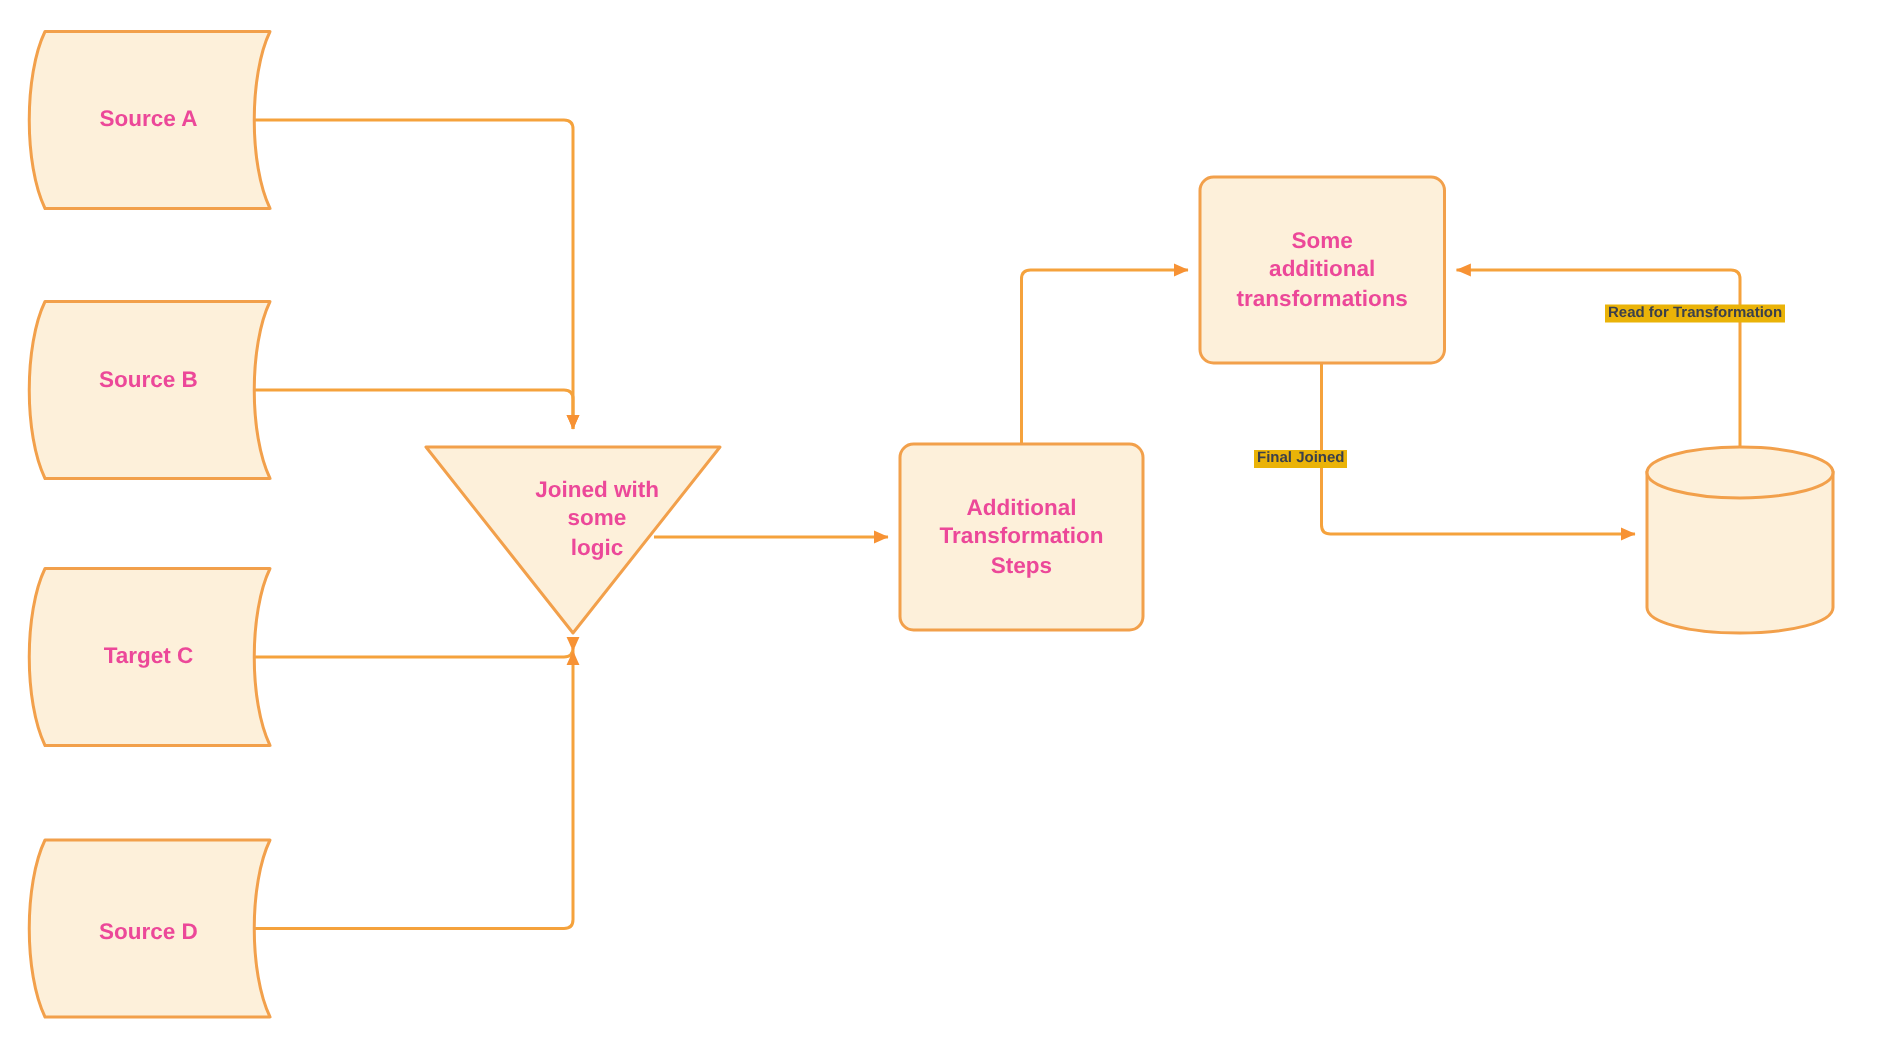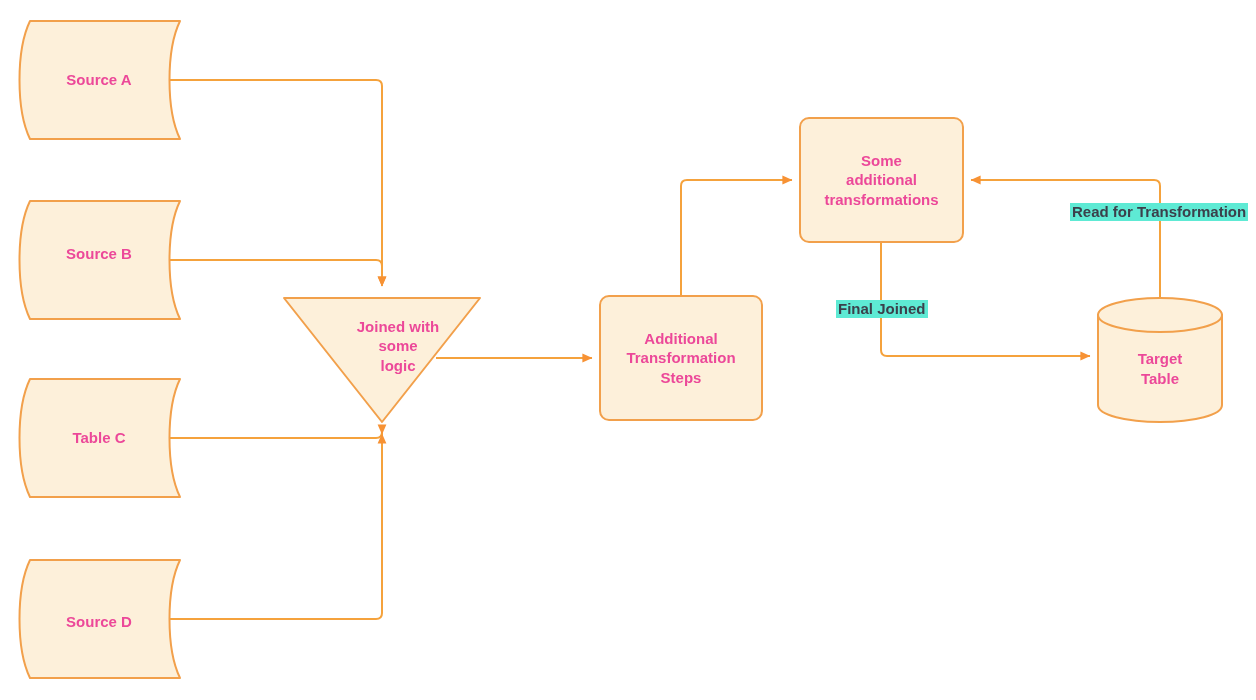--- a/index.html
+++ b/index.html
@@ -36,24 +36,24 @@
     font-size: 15px;
     line-height: 1.28;
     color: #ec4899;
     pointer-events: none;
     white-space: pre-line;
   }
   .edge-label {
     position: absolute;
     font-family: "Liberation Sans", sans-serif;
     font-weight: bold;
-    font-size: 15px;
+    font-size: 10px;
     line-height: 1.2;
     color: #3b404b;
-    background: #5eead4;
+    background: #eab308;
     padding: 0 2px;
     white-space: nowrap;
     pointer-events: none;
   }
 </style>
 </head>
 <body>
 
 <div id="canvas">
 
@@ -112,36 +112,34 @@
         <path d="M1098,315 L1098,405 C1098,415 1126,422 1160,422 C1194,422 1222,415 1222,405 L1222,315 Z" fill="#fdf0da" stroke="#f2a04b" stroke-width="2"></path>
         <ellipse cx="1160" cy="315" rx="62" ry="17" fill="#fdf0da" stroke="#f2a04b" stroke-width="2"></ellipse>
       </g>
     </g>
   </svg>
 
   <div class="node-label" style="left:18px; top:21px; width:162px; height:118px;">Source A</div>
 
   <div class="node-label" style="left:18px; top:201px; width:162px; height:106px;">Source B</div>
 
-  <div class="node-label" style="left:18px; top:379px; width:162px; height:118px;">Table C</div>
+  <div class="node-label" style="left:18px; top:379px; width:162px; height:118px;">Target C</div>
 
   <div class="node-label" style="left:18px; top:560px; width:162px; height:124px;">Source D</div>
 
   <div class="node-label" style="left:318px; top:306px; width:160px; height:80px;">Joined with
 some
 logic</div>
 
   <div class="node-label" style="left:600px; top:296px; width:162px; height:124px;">Additional
 Transformation
 Steps</div>
 
   <div class="node-label" style="left:800px; top:118px; width:163px; height:124px;">Some
 additional
 transformations</div>
 
-  <div class="node-label" style="left:1098px; top:315px; width:124px; height:107px;">Target
-Table</div>
 
   <div class="edge-label" style="left:836px; top:300px;">Final Joined</div>
 
   <div class="edge-label" style="left:1070px; top:203px;">Read for Transformation</div>
 
 </div>
 
 </body></html>

